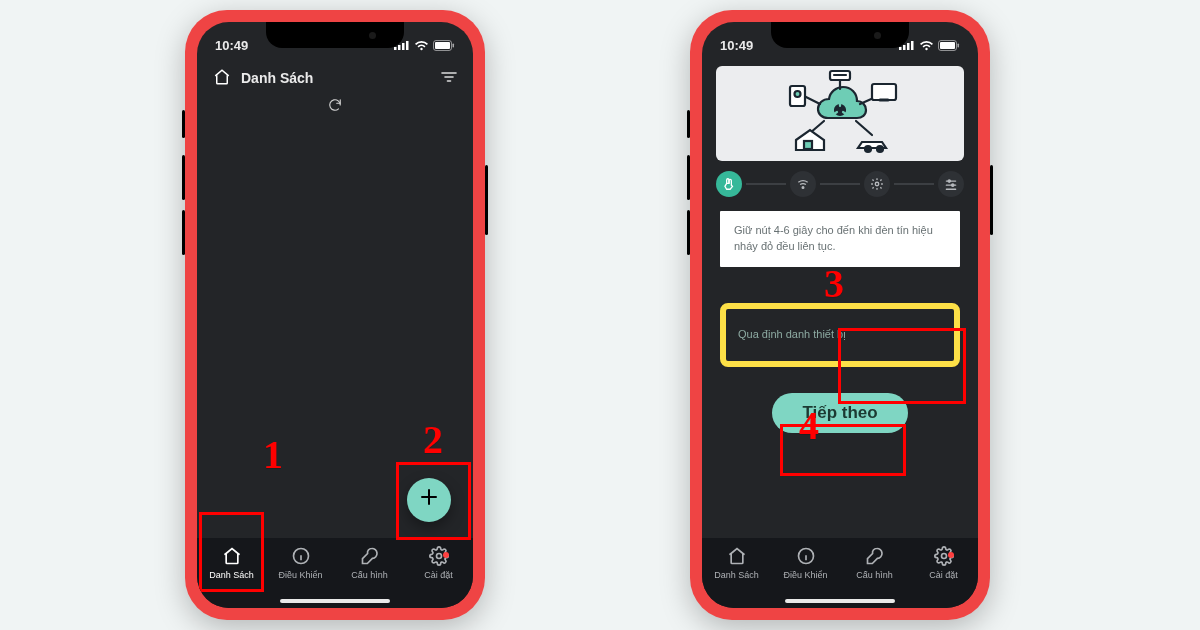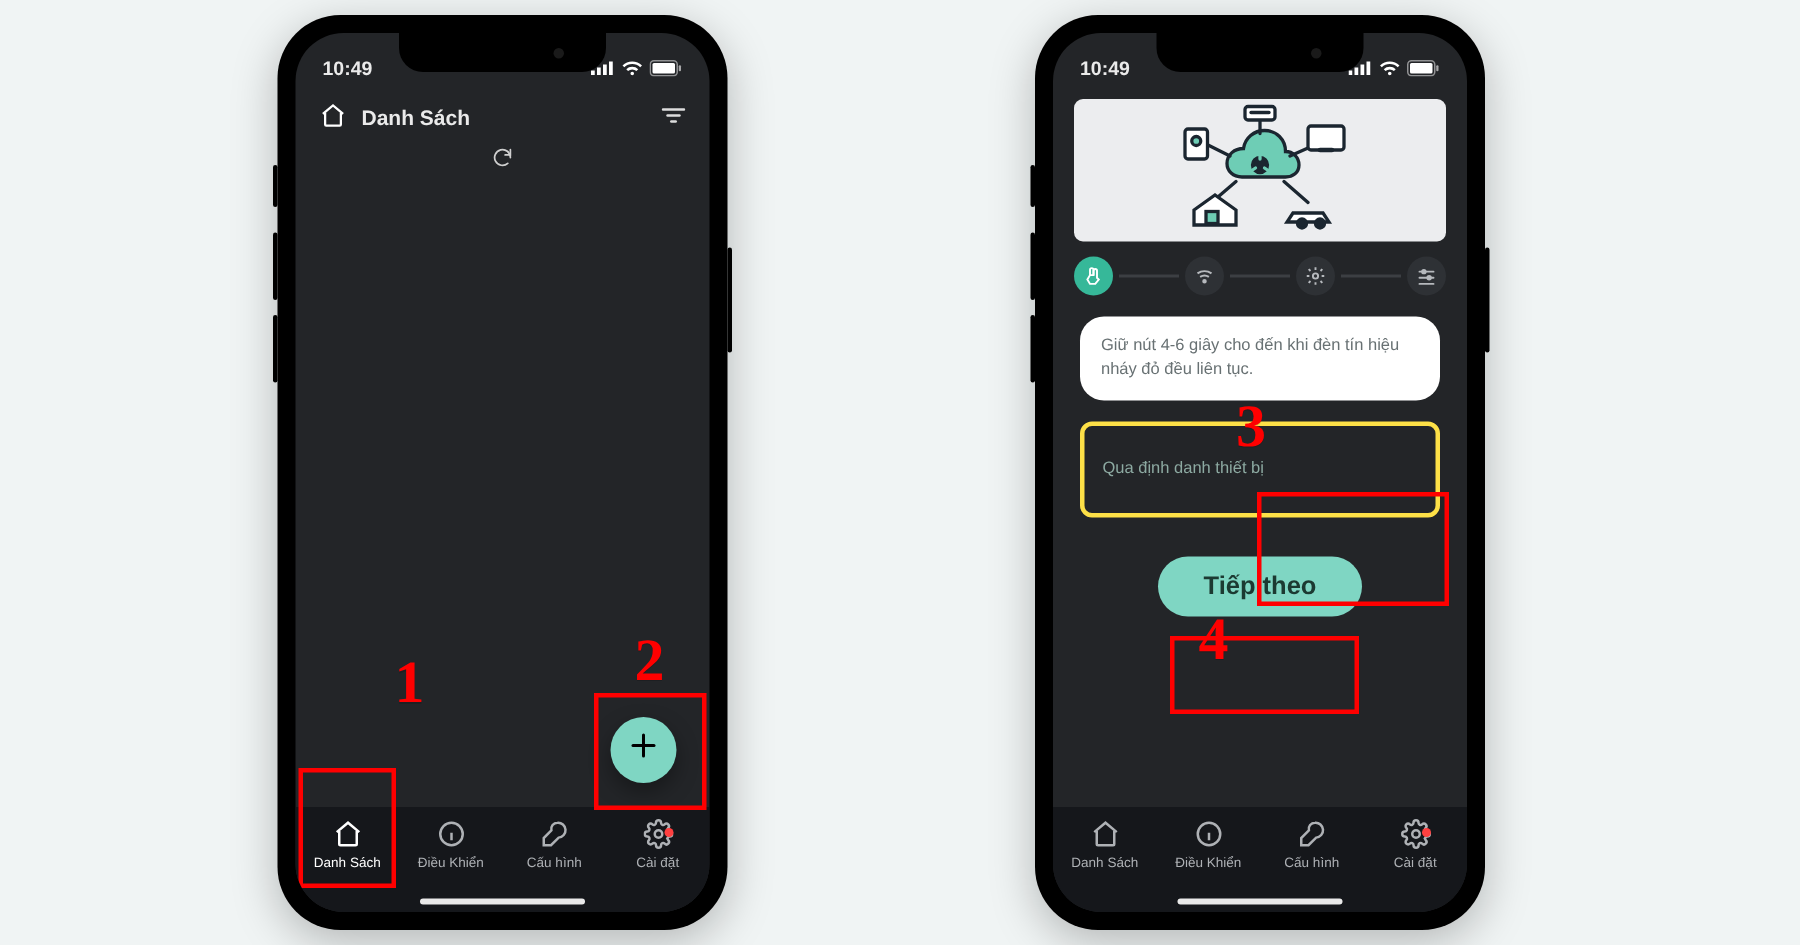--- a/index.html
+++ b/index.html
@@ -13,21 +13,21 @@
   .stage {
     position: relative;
     width: 1200px;
     height: 630px;
   }
   .phone {
     position: absolute;
     width: 300px;
     height: 610px;
     border-radius: 42px;
-    background: #000000;
+    background: #ef4444;
     box-shadow: 0 8px 30px rgba(0,0,0,.25);
     padding: 12px;
     top: 10px;
   }
   .phone.left  { left: 185px; }
   .phone.right { left: 690px; }
   .side-btn {
     position: absolute;
     background: #000;
     border-radius: 2px;
@@ -165,42 +165,43 @@
     background: #2e3135;
     display:flex; align-items:center; justify-content:center;
     color:#b6b9bd;
   }
   .step.active { background:#36b899; color:#fff; }
   .step-line { height:2px; background:#3c3f43; flex:1; margin:0 4px; }
   .info-card {
     margin: 0 18px 14px;
     background: #fff;
     color: #687173;
-    border-radius: 16px;
+    border-radius: 1px;
     padding: 12px 14px;
     font-size: 11px;
     line-height: 1.45;
   }
   .opt-row {
     margin: 0 18px 26px;
     display:flex; gap:12px;
   }
   .opt {
     flex:1;
     border-radius:8px;
     padding: 14px 12px;
     font-size: 11px;
     line-height: 1.35;
     min-height: 64px;
     display:flex; align-items:center;
   }
   .opt.outline {
-    border: 3px solid #fde047;
+    border: 6px solid #fde047;
     color: #8daaa2;
     background: transparent;
+    margin-top: 22px;
   }
   .opt.filled {
     background: #6ecdb5;
     color: #fff;
   }
   .next-row { display:flex; justify-content:center; }
   .next-btn {
     background:#7fd6c3;
     color:#1c3a32;
     font-weight:600;

